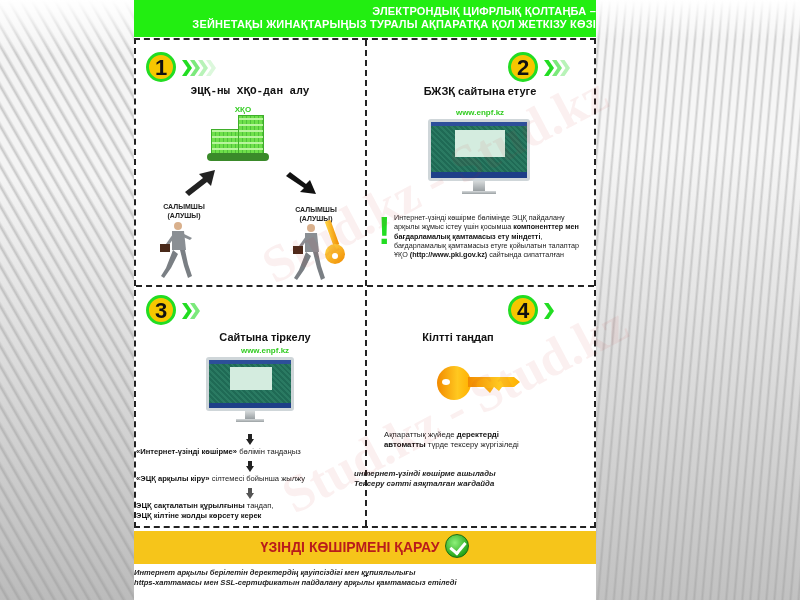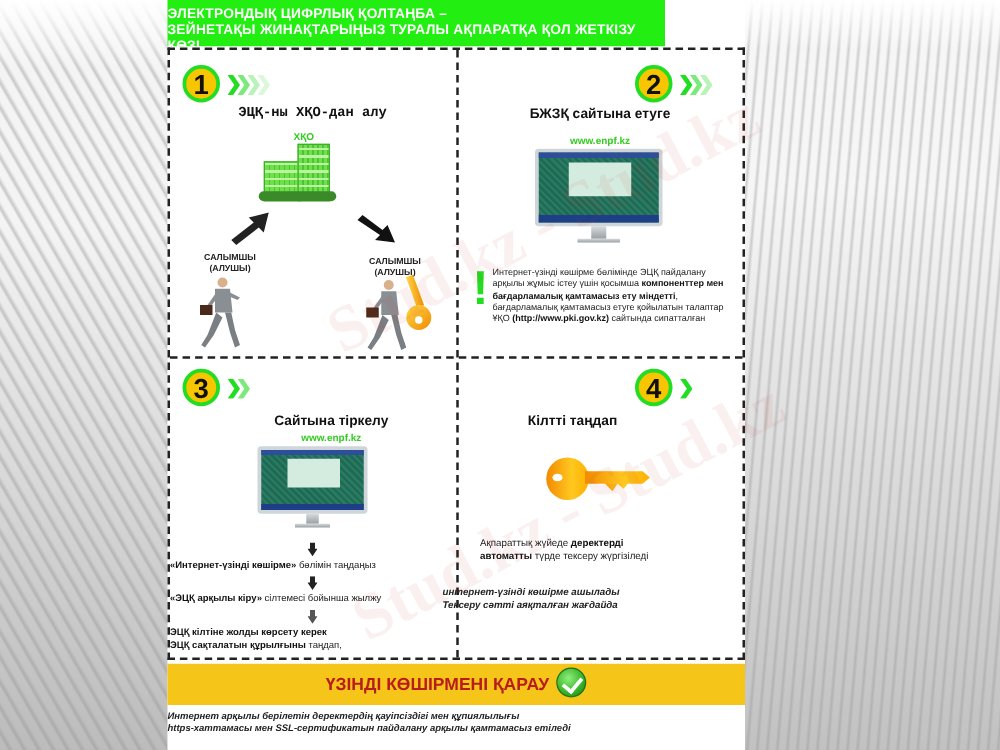--- a/index.html
+++ b/index.html
@@ -29,24 +29,24 @@
     background:
       linear-gradient(180deg, rgba(255,255,255,1) 0px, rgba(255,255,255,0) 40px),
       linear-gradient(180deg, rgba(255,255,255,0) 25%, rgba(150,150,150,0.55) 100%),
       repeating-linear-gradient(95deg, #f6f6f6 0px, #f6f6f6 4px, #cfcfcf 6px, #f6f6f6 8px);
   }
   .poster {
     position: absolute; left: 134px; top: 0; width: 462px; height: 600px;
     background: #fff;
   }
   .header {
-    position: absolute; left: 0; top: 0; width: 398px; height: 37px;
+    position: absolute; left: 0; top: 0; width: 462px; height: 37px;
     background: #22ee11;
     color: #fff;
-    text-align: left;
+    text-align: right;
     font-weight: bold;
     font-size: 11px;
     line-height: 13px;
     padding-top: 5px;
     letter-spacing: 0.2px;
   }
   .grid {
     position: absolute; left: 0; top: 38px; width: 462px; height: 490px;
     border: 2px dashed #222;
   }
@@ -295,22 +295,22 @@
         </svg>
       <div class="flow" style="top:160px;"><b>«Интернет-үзінді көшірме»</b><span> бөлімін таңдаңыз</span></div>
       <svg class="down-arrow" style="top:174px;" viewBox="0 0 8 11">
           <polygon points="2,0 6,0 6,5 8,5 4,11 0,5 2,5" fill="#222"></polygon>
         </svg>
       <div class="flow" style="top:187px;"><b>«ЭЦҚ арқылы кіру»</b><span> сілтемесі бойынша жылжу</span></div>
       <svg class="down-arrow" style="top:201px;" viewBox="0 0 8 11">
           <polygon points="2,0 6,0 6,5 8,5 4,11 0,5 2,5" fill="#555"></polygon>
         </svg>
       <div class="flow" style="top:214px;line-height:9.5px;">
+        <div><b>ЭЦҚ сақталатын құрылғыны</b><span> таңдап,</span></div>
         <div><b>ЭЦҚ кілтіне жолды көрсету керек</b></div>
-        <div><b>ЭЦҚ сақталатын құрылғыны</b><span> таңдап,</span></div>
       </div>
     </div>
 
     <div class="cell c4">
       <div class="step-badge" style="left:142px;top:8px;">4</div>
       <div class="chev" style="left:178px;top:16px;">
           <span></span>
         </div>
       <div class="cell-title" style="top:44px;left:-22px;">Кілтті таңдап</div>
       <svg class="key" style="left:70px;top:78px;width:86px;height:36px;" viewBox="0 0 86 36">

